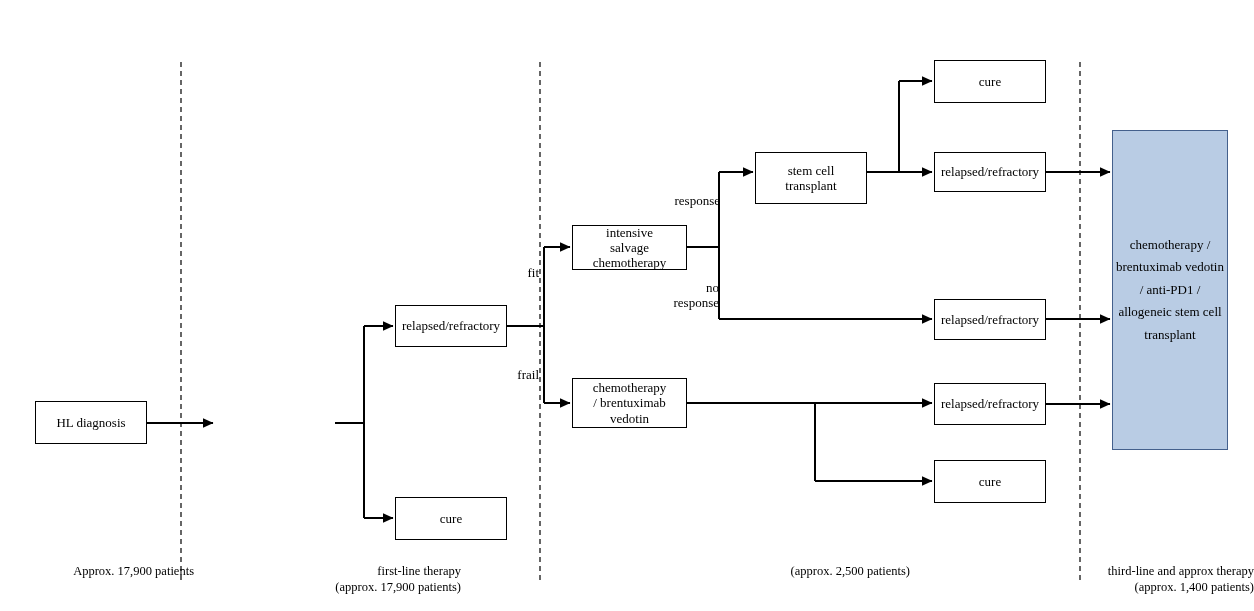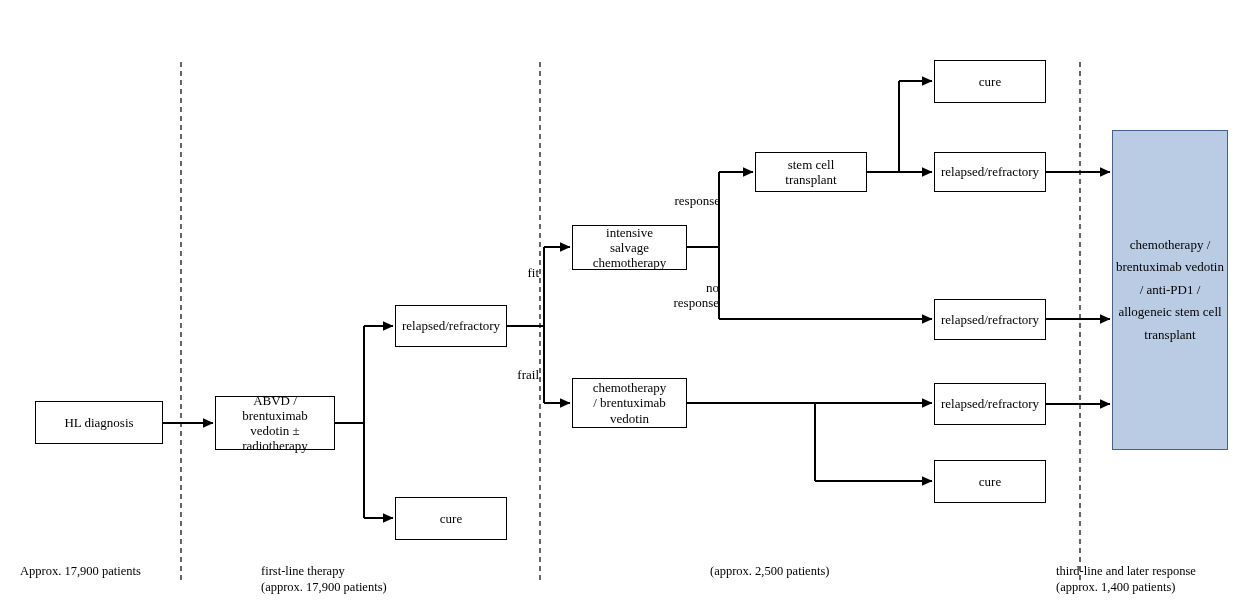--- a/index.html
+++ b/index.html
@@ -22,21 +22,21 @@
   }
   .node.highlight{
     background:var(--highlight-fill);
     border:1.2px solid var(--highlight-border);
     line-height:1.72;padding:12px 3px;
   }
   .edge-label{
     position:absolute;font-size:13px;line-height:1.12;text-align:right;
   }
   .phase-label{
-    position:absolute;font-size:12.5px;line-height:1.24;text-align:left;
+    position:absolute;font-size:12.5px;line-height:1.24;text-align:right;
   }
   .phase-label span{display:block;}
 </style>
 </head>
 <body>
 
 <div class="canvas">
 
   <svg class="layer" width="1254" height="611" viewBox="0 0 1254 611">
     <defs>
@@ -73,33 +73,32 @@
       <path d="M867 172 H932"></path>
       <path d="M899 81 H932"></path>
       <path d="M687 403 H932"></path>
       <path d="M815 481 H932"></path>
       <path d="M1046 172 H1110"></path>
       <path d="M1046 319 H1110"></path>
       <path d="M1046 404 H1110"></path>
     </g>
   </svg>
 
-  <div class="node" style="left:35px;top:401px;width:128px;height:43px">HL diagnosis</div>
+  <div class="node" style="left:35px;top:401px;width:112px;height:43px">HL diagnosis</div>
 
-  <div class="node" style="left:215px;top:396px;width:120px;height:54px">ABVD / brentuximab vedotin ± radiotherapy</div>
 
   <div class="node" style="left:395px;top:305px;width:112px;height:42px">relapsed/refractory</div>
 
   <div class="node" style="left:395px;top:497px;width:112px;height:43px">cure</div>
 
   <div class="node" style="left:572px;top:225px;width:115px;height:45px">intensive salvage chemotherapy</div>
 
   <div class="node" style="left:572px;top:378px;width:115px;height:50px">chemotherapy / brentuximab vedotin</div>
 
-  <div class="node" style="left:755px;top:152px;width:112px;height:40px">stem cell transplant</div>
+  <div class="node" style="left:755px;top:152px;width:112px;height:52px">stem cell transplant</div>
 
   <div class="node" style="left:934px;top:60px;width:112px;height:43px">cure</div>
 
   <div class="node" style="left:934px;top:152px;width:112px;height:40px">relapsed/refractory</div>
 
   <div class="node" style="left:934px;top:299px;width:112px;height:41px">relapsed/refractory</div>
 
   <div class="node" style="left:934px;top:383px;width:112px;height:42px">relapsed/refractory</div>
 
   <div class="node" style="left:934px;top:460px;width:112px;height:43px">cure</div>
@@ -122,17 +121,17 @@
   <div class="phase-label" style="left:261px;top:564px;width:200px">
     <span>first-line therapy</span>
     <span>(approx. 17,900 patients)</span>
   </div>
 
   <div class="phase-label" style="left:710px;top:564px;width:200px">
     <span>(approx. 2,500 patients)</span>
   </div>
 
   <div class="phase-label" style="left:1056px;top:564px;width:198px">
-    <span>third-line and later response</span>
+    <span>third-line and approx therapy</span>
     <span>(approx. 1,400 patients)</span>
   </div>
 
 </div>
 
 </body></html>

